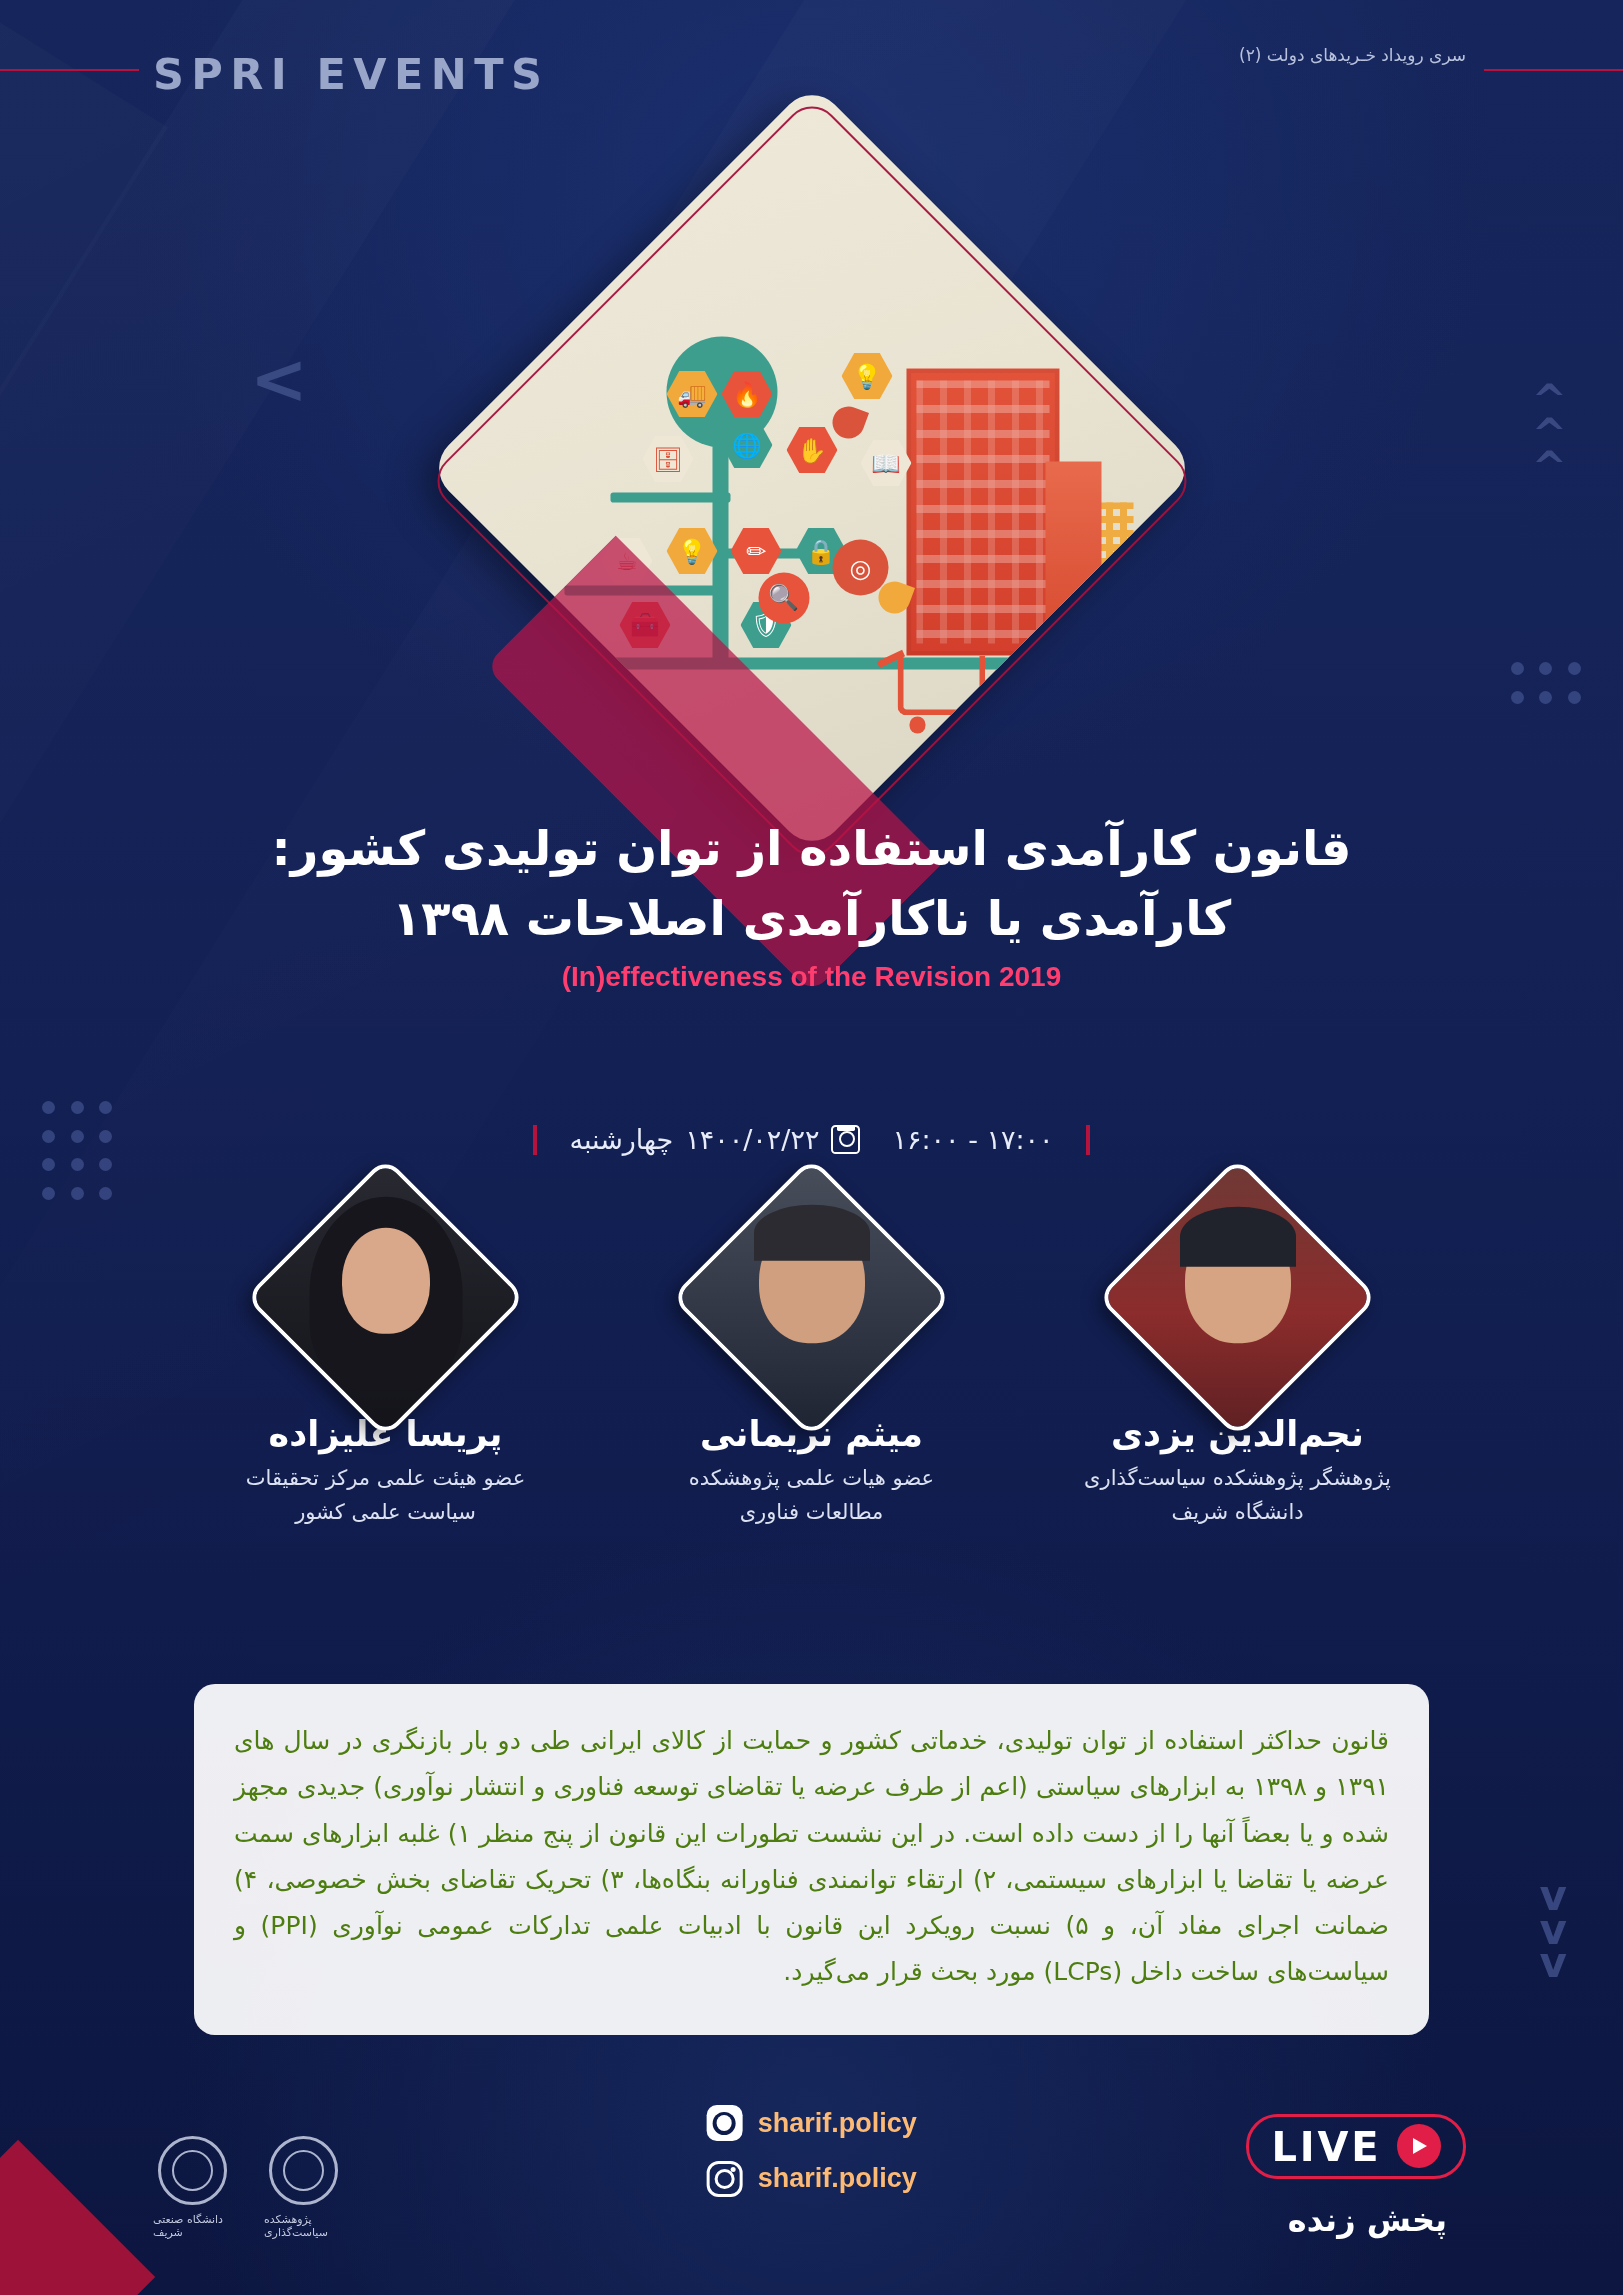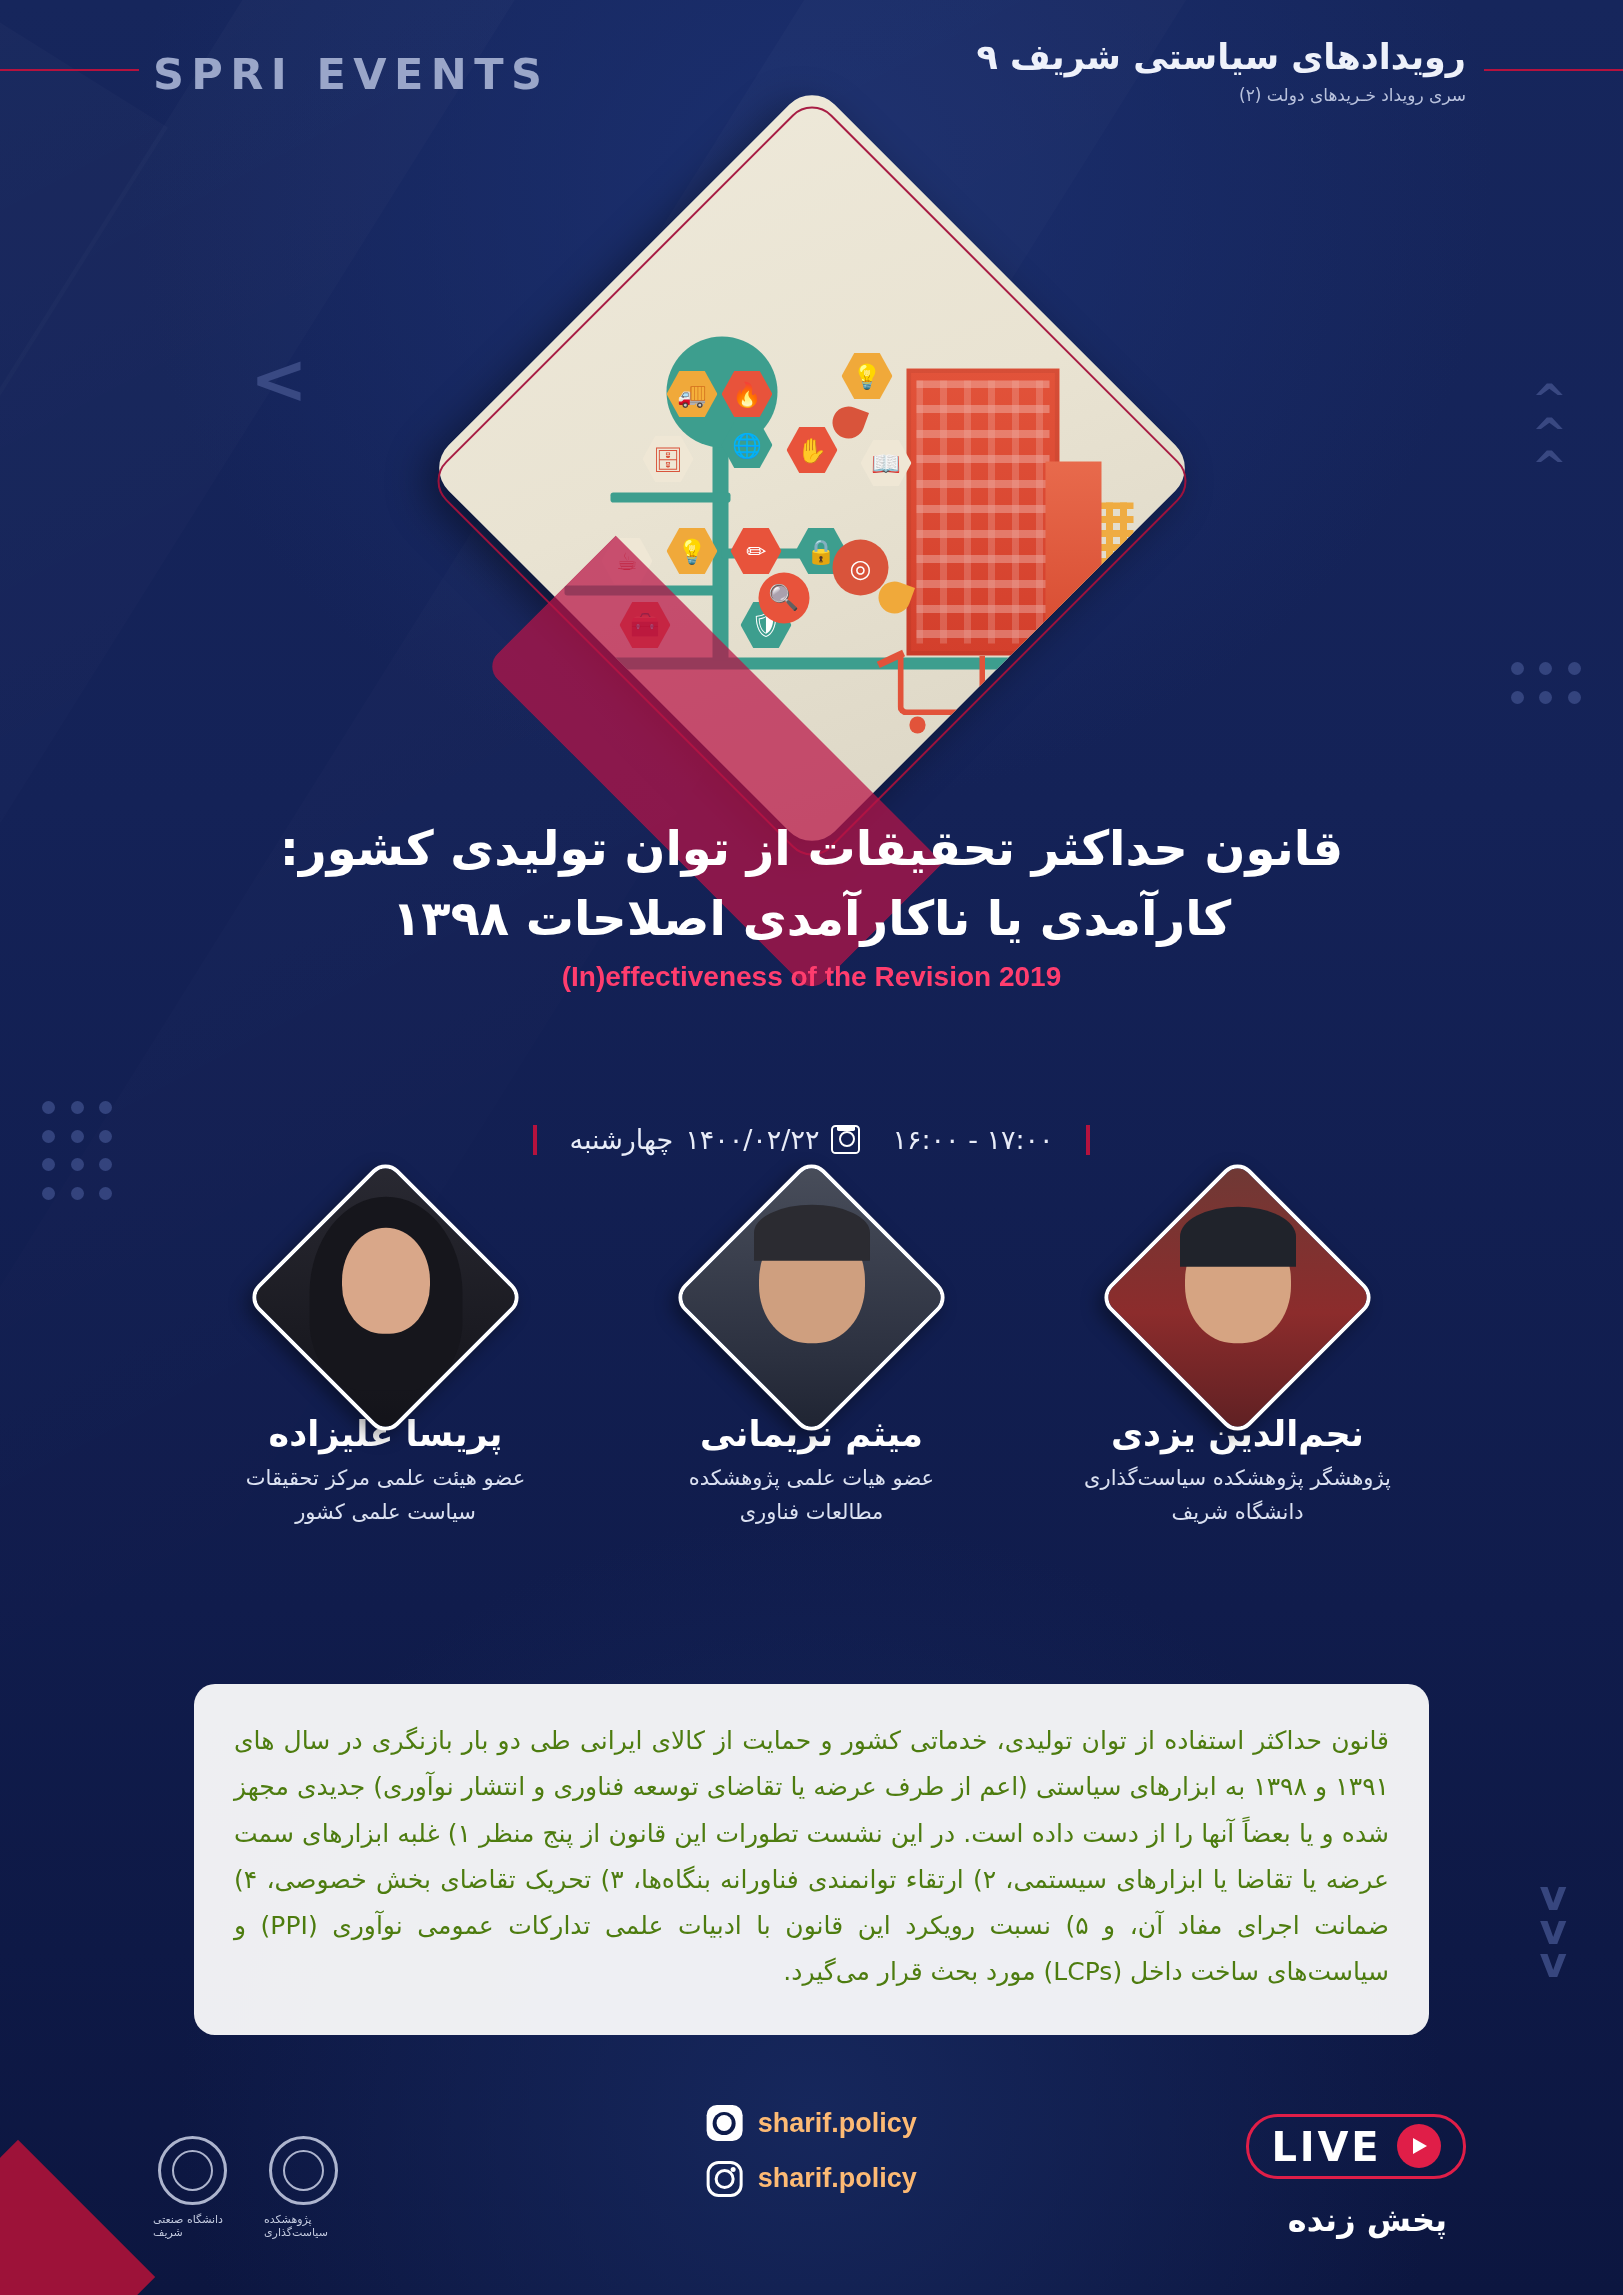--- a/index.html
+++ b/index.html
@@ -253,21 +253,20 @@
     <div>v</div>
     <div>v</div>
 </div>
 <div class="chev" style="left:250px;top:352px;font-size:69px;">&gt;</div>
 
 <div class="top">
   <div class="top-rule rule-left"></div>
   <div class="top-rule rule-right"></div>
   <div class="spri">SPRI EVENTS</div>
   <div class="ev-title">
-    <div class="l1">رویدادهای سیاستی شریف ۹</div>
     <div class="l2">سری رویداد خـریدهای دولت (۲)</div>
   </div>
 </div>
 
 <div class="hero-wrap">
   <div class="diamond">
     <div class="diamond-inner">
       <div class="ill-grid"></div>
       <div class="ill-building"></div>
       <div class="ill-building2"></div>
@@ -299,21 +298,21 @@
           <i style="left:5.6px;"></i>
           <i style="right:5.6px;"></i>
         </div>
     </div>
   </div>
   <div class="overlay-red"></div>
   <div class="pink-band"></div>
 </div>
 
 <div class="titles">
-  <div class="fa-title">قانون حداکثر تحقیقات از توان تولیدی کشور:</div>
+  <div class="fa-title">قانون کارآمدی استفاده از توان تولیدی کشور:</div>
   <div class="fa-title">کارآمدی یا ناکارآمدی اصلاحات ۱۳۹۸</div>
   <div class="en-title" style="margin-top:2.8px">(In)effectiveness of the Revision 2019</div>
 </div>
 
 <div class="meta">
   <span class="bar"></span>
   <span class="seg">
     <span>۱۷:۰۰ - ۱۶:۰۰</span>
   </span>
   <span class="seg">

